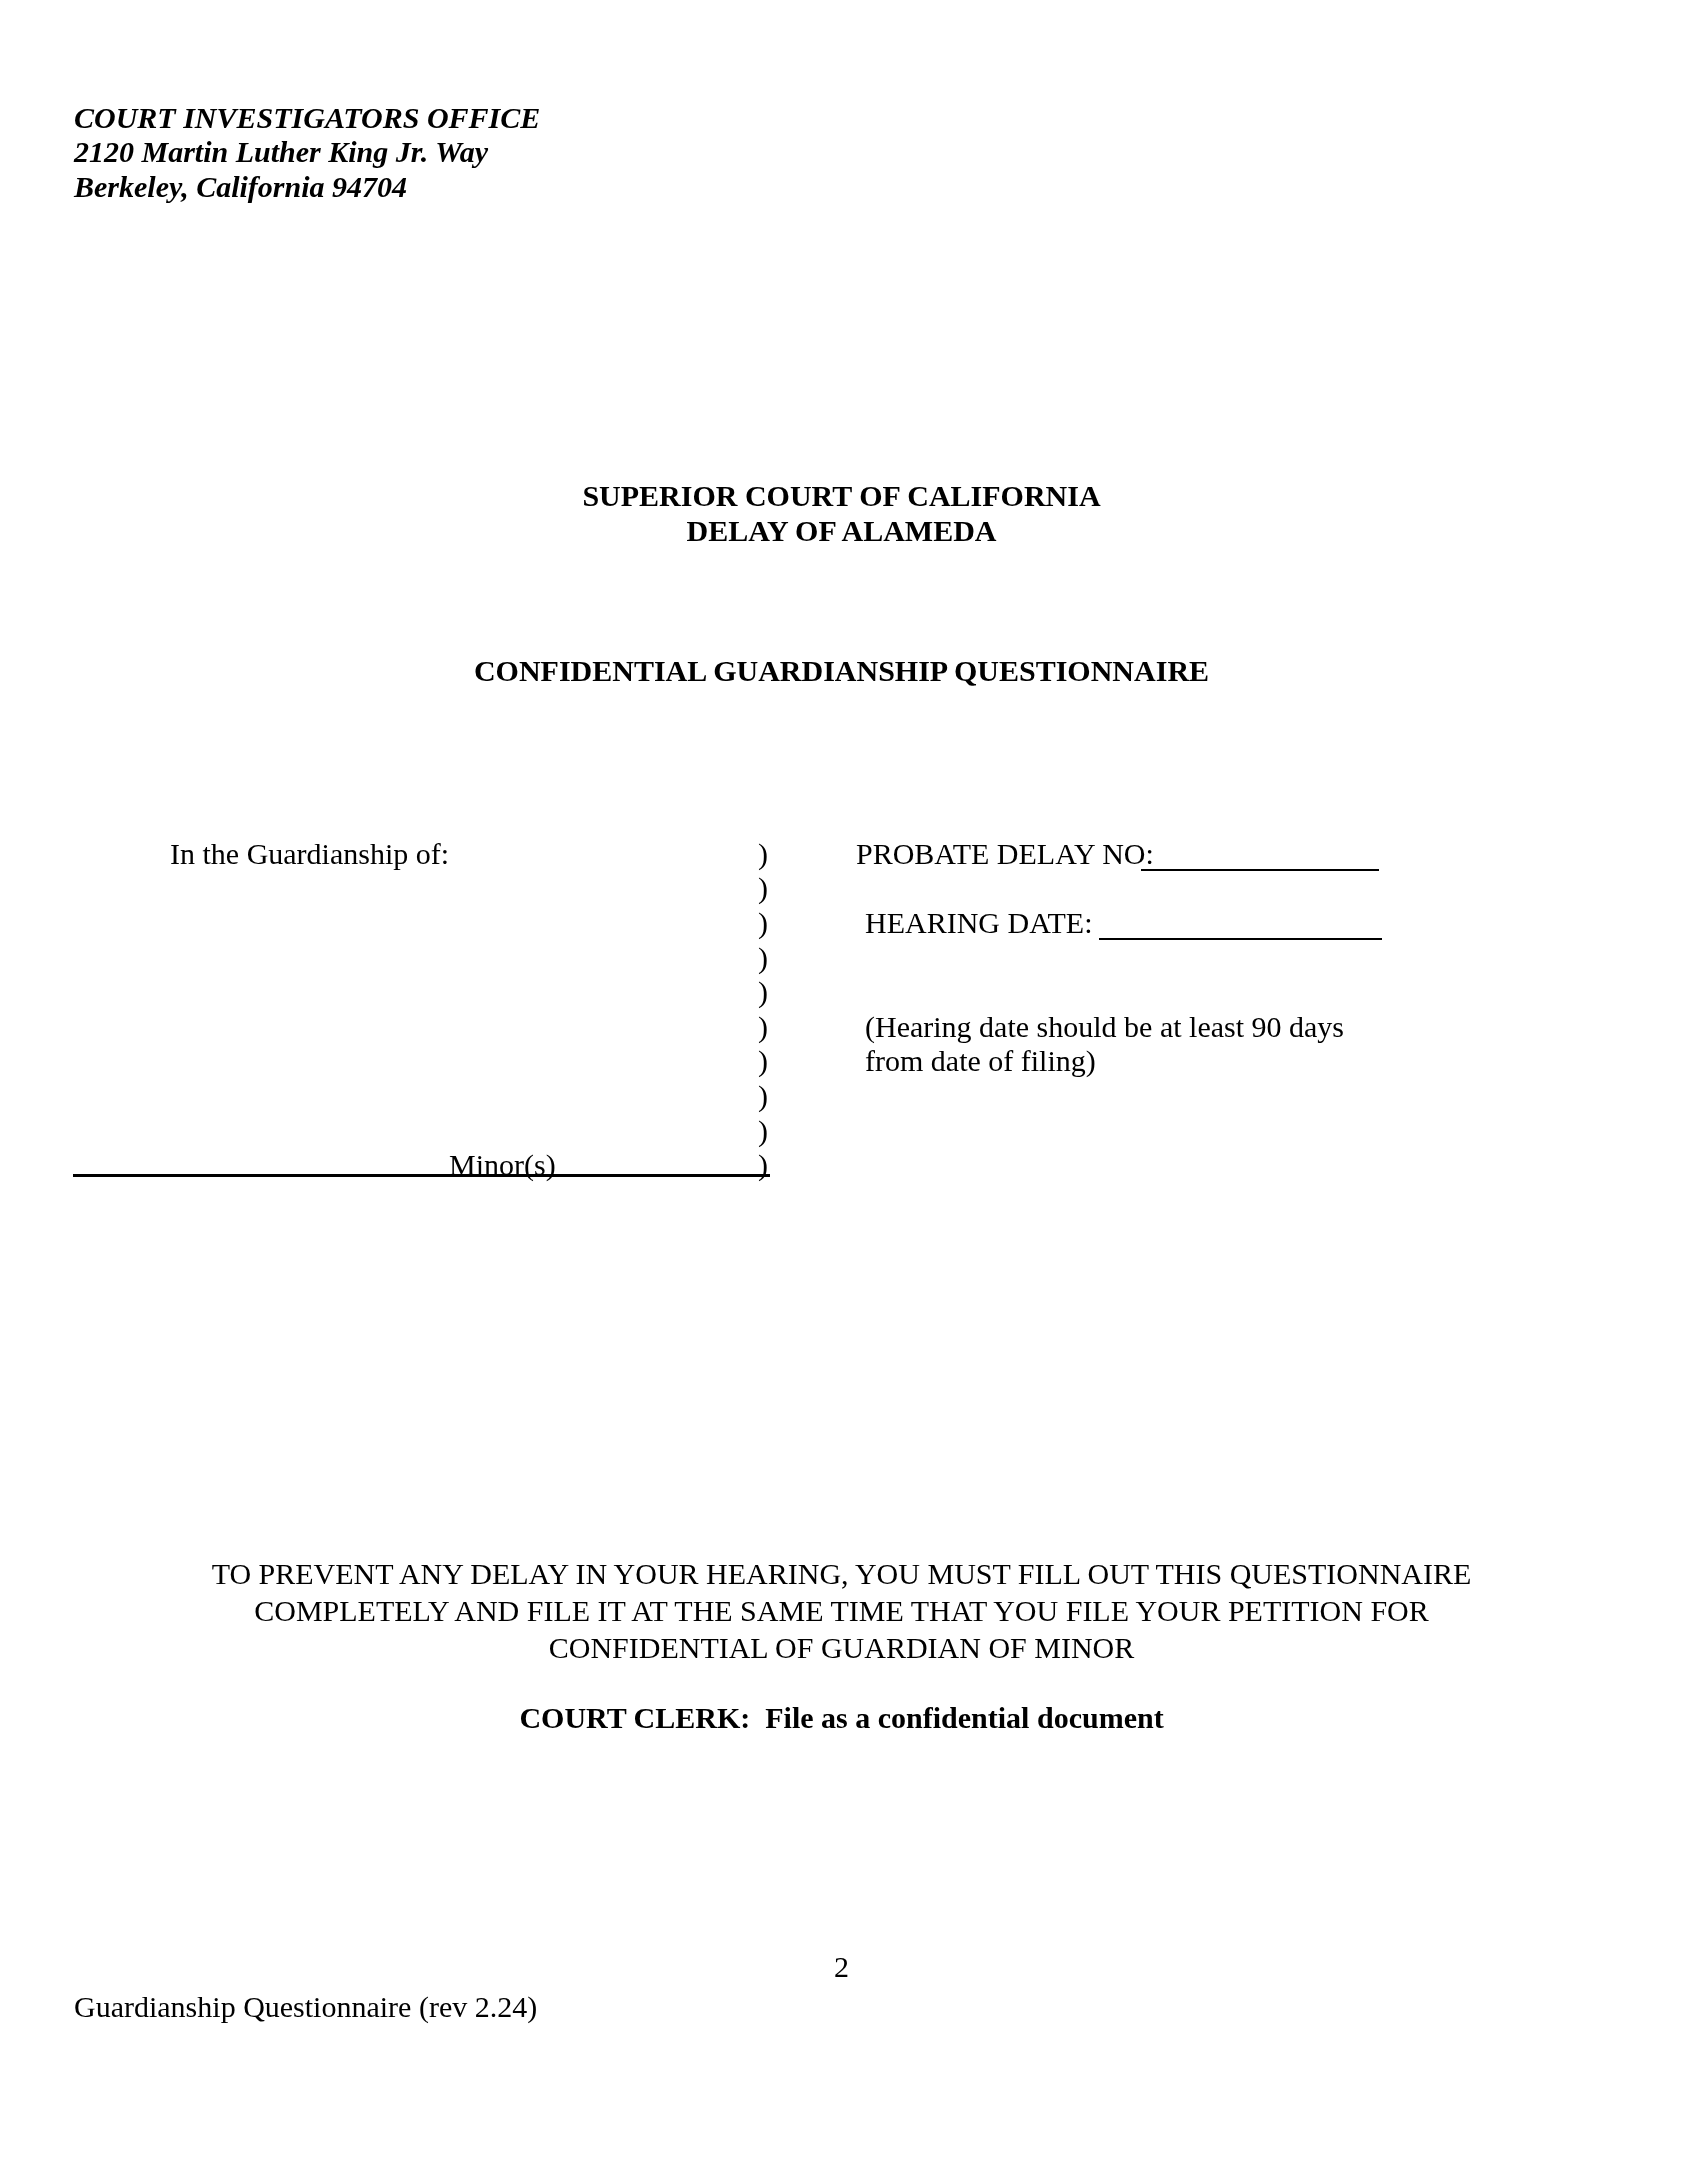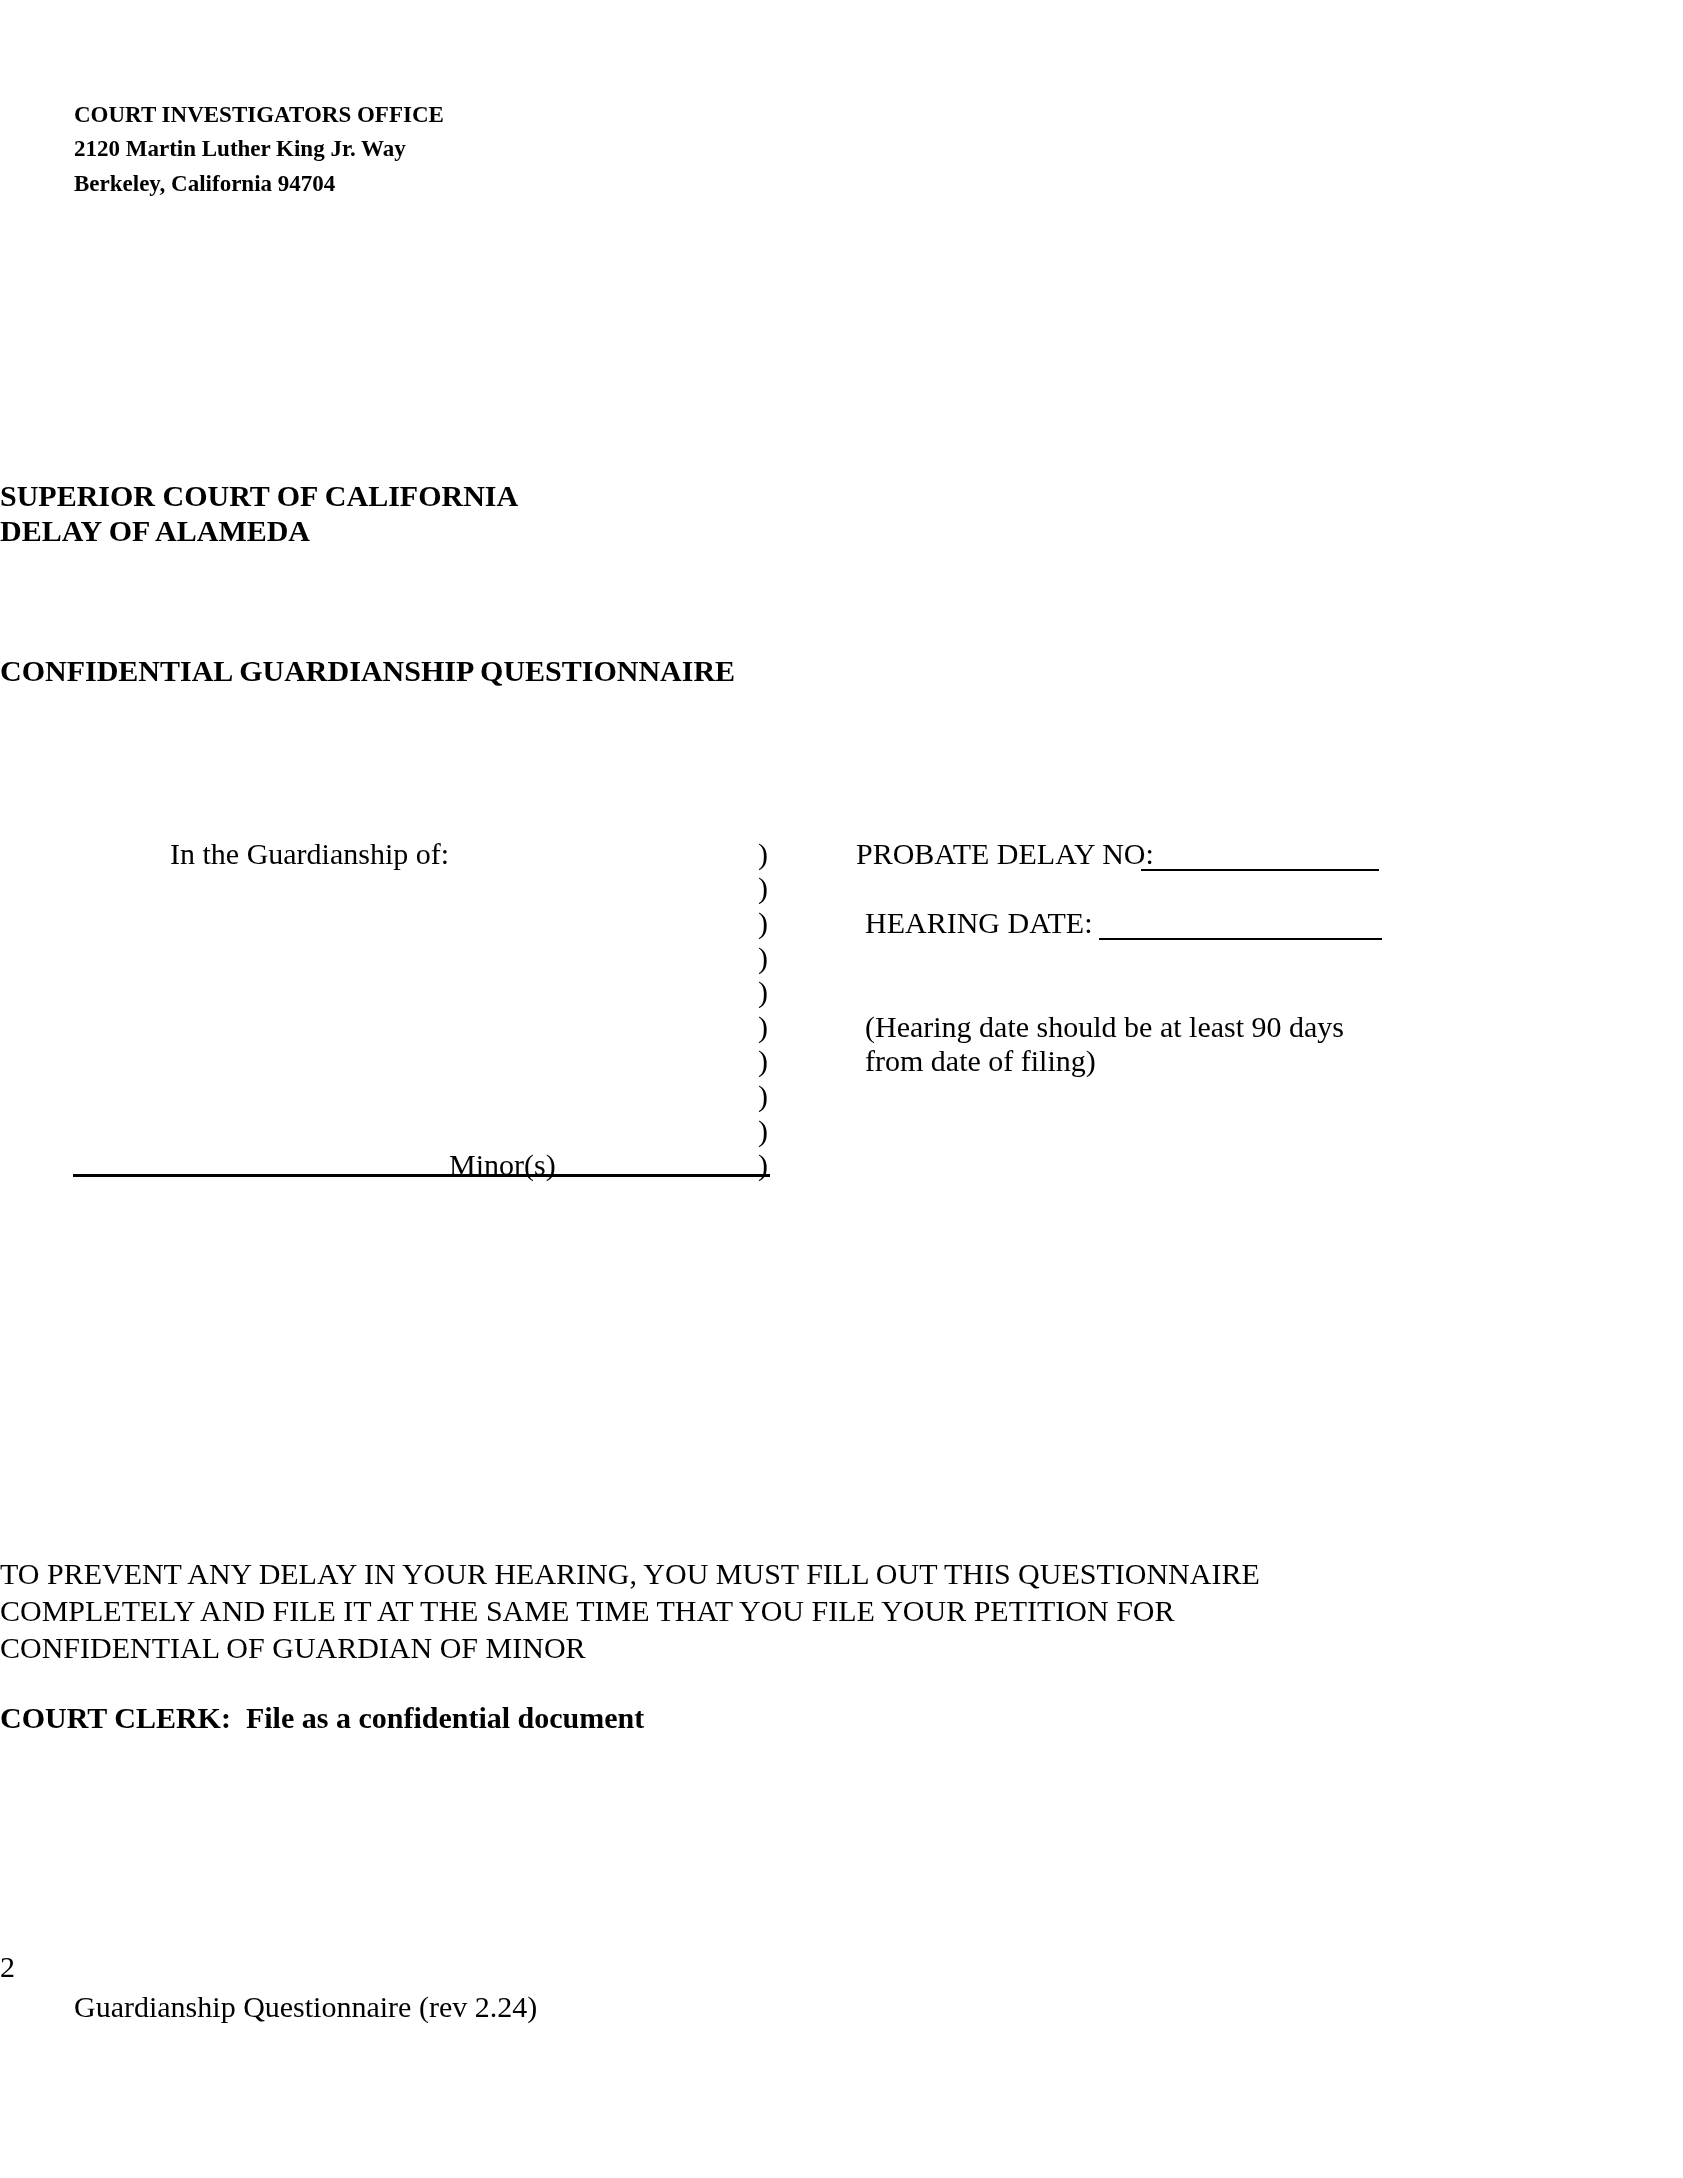--- a/index.html
+++ b/index.html
@@ -1,21 +1,21 @@
 <!DOCTYPE html>
 <html><head>
 <meta charset="utf-8">
 <style>
   html,body{margin:0;padding:0;background:#fff;}
   body{width:1683px;height:2178px;position:relative;overflow:hidden;
        font-family:"Liberation Serif","DejaVu Serif",serif;color:#000;}
   .abs{position:absolute;white-space:nowrap;line-height:1;}
   .b{font-weight:bold;}
-  .hdr{font-size:23px;left:74px;}
-  .ctr{left:0;width:1683px;text-align:left;}
+  .hdr{font-size:30px;left:74px;font-style:italic;}
+  .ctr{left:0;width:1683px;text-align:center;}
   .t30{font-size:30px;}
   .paren{left:758px;font-size:30px;}
   .line{position:absolute;border-bottom:2px solid #000;}
 </style>
 </head>
 <body>
 
 <div class="abs hdr b" style="top:103px">COURT INVESTIGATORS OFFICE</div>
 <div class="abs hdr b" style="top:137px">2120 Martin Luther King Jr. Way</div>
 <div class="abs hdr b" style="top:172px">Berkeley, California  94704</div>

